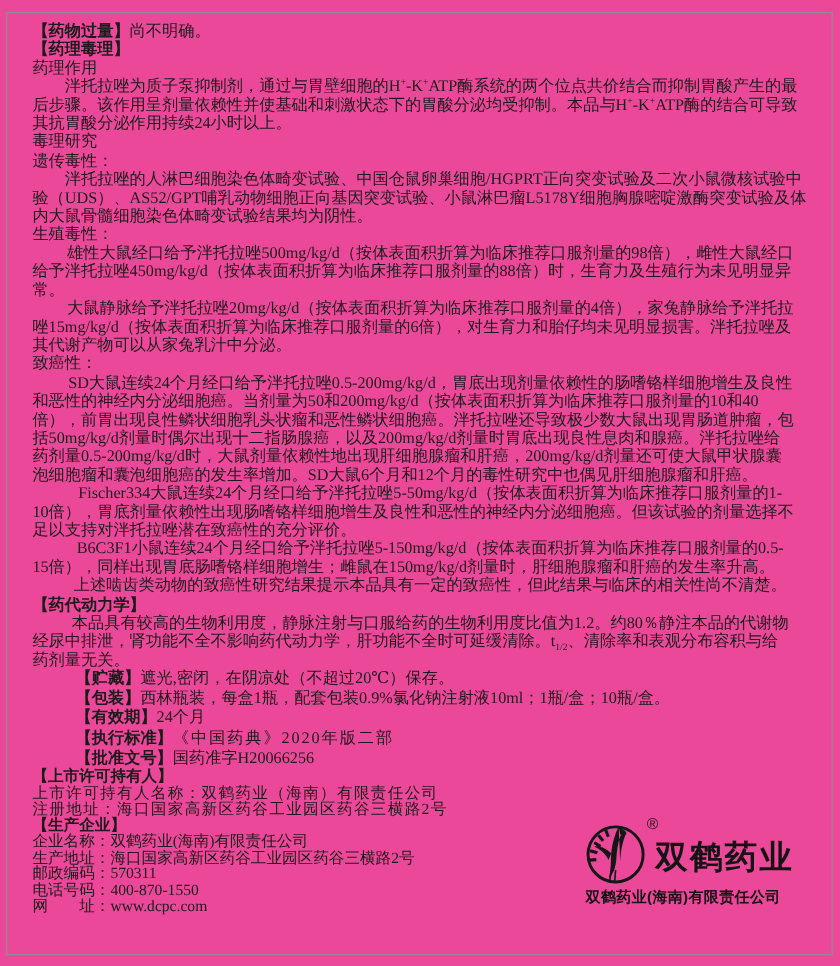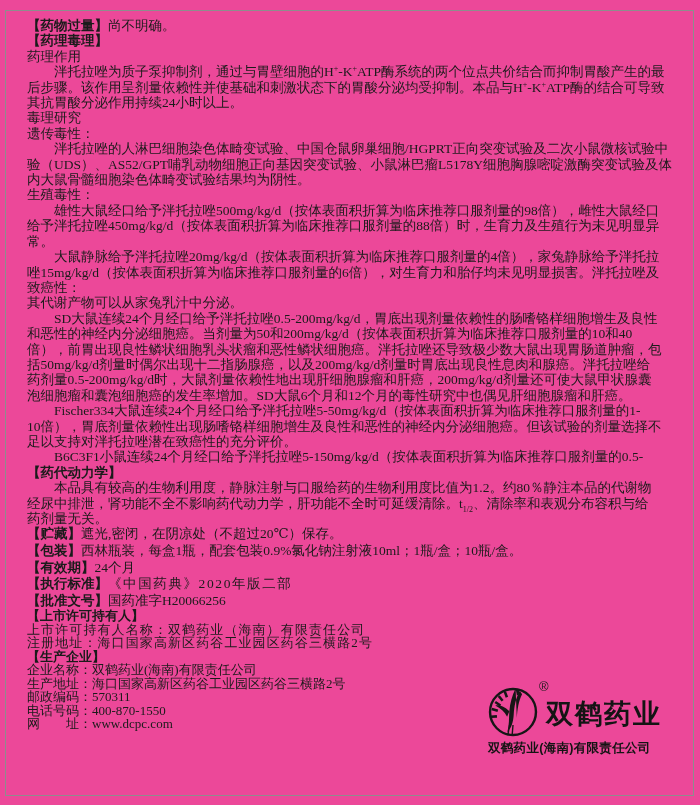--- a/index.html
+++ b/index.html
@@ -1,21 +1,21 @@
 <!DOCTYPE html>
 <html><head>
 <meta charset="utf-8">
 <style>
   html,body{margin:0;padding:0;background:#ffffff;}
   .page{position:relative;width:700px;height:805px;background:#ec4899;overflow:hidden;color:#1b1b1b;}
   .border-box{position:absolute;left:5px;top:10px;width:689px;height:786px;border:1px solid #8d8d8d;box-sizing:border-box;}
   .content{position:absolute;left:27px;top:18px;width:636px;font-family:"Liberation Serif","DejaVu Serif",serif;}
   .line{font-size:13.5px;line-height:15.4px;white-space:nowrap;}
-  .line.indent{text-indent:27px;}
-  .line.mid{line-height:16.6px;}
+  .line.indent{text-indent:27px;text-align:center;}
+  .line.mid{line-height:16.6px;margin-left:36px;}
   .line.foot{font-size:13px;line-height:13.5px;}
   .lbl{font-weight:bold;font-family:"Liberation Sans","DejaVu Sans",sans-serif;}
   .sp{letter-spacing:1.6px;}
   .line.foot .sp{letter-spacing:1.1px;}
   sup{font-size:8px;line-height:0;}
   sub{font-size:8px;line-height:0;}
   .logo{position:absolute;left:487px;top:682px;width:185px;height:75px;}
   .logo-top{position:absolute;left:0;top:0;width:185px;height:56px;}
   .crane{position:absolute;left:0;top:4px;}
   .reg{position:absolute;left:52px;top:-3px;font-size:13px;font-family:"Liberation Sans","DejaVu Sans",sans-serif;color:#1b1b1b;}
@@ -41,32 +41,34 @@
       <div class="line"><span class="txt">遗传毒性：</span></div>
       <div class="line indent"><span class="txt">泮托拉唑的人淋巴细胞染色体畸变试验、中国仓鼠卵巢细胞/HGPRT正向突变试验及二次小鼠微核试验中</span></div>
       <div class="line"><span class="txt">验（UDS）、AS52/GPT哺乳动物细胞正向基因突变试验、小鼠淋巴瘤L5178Y细胞胸腺嘧啶激酶突变试验及体</span></div>
       <div class="line"><span class="txt">内大鼠骨髓细胞染色体畸变试验结果均为阴性。</span></div>
       <div class="line"><span class="txt">生殖毒性：</span></div>
       <div class="line indent"><span class="txt">雄性大鼠经口给予泮托拉唑500mg/kg/d（按体表面积折算为临床推荐口服剂量的98倍），雌性大鼠经口</span></div>
       <div class="line"><span class="txt">给予泮托拉唑450mg/kg/d（按体表面积折算为临床推荐口服剂量的88倍）时，生育力及生殖行为未见明显异</span></div>
       <div class="line"><span class="txt">常。</span></div>
       <div class="line indent"><span class="txt">大鼠静脉给予泮托拉唑20mg/kg/d（按体表面积折算为临床推荐口服剂量的4倍），家兔静脉给予泮托拉</span></div>
       <div class="line"><span class="txt">唑15mg/kg/d（按体表面积折算为临床推荐口服剂量的6倍），对生育力和胎仔均未见明显损害。泮托拉唑及</span></div>
+      <div class="line"><span class="txt">其代谢产物可以从家兔乳汁中分泌。</span></div>
       <div class="line"><span class="txt">致癌性：</span></div>
-      <div class="line"><span class="txt">其代谢产物可以从家兔乳汁中分泌。</span></div>
       <div class="line indent"><span class="txt">SD大鼠连续24个月经口给予泮托拉唑0.5-200mg/kg/d，胃底出现剂量依赖性的肠嗜铬样细胞增生及良性</span></div>
       <div class="line"><span class="txt">和恶性的神经内分泌细胞癌。当剂量为50和200mg/kg/d（按体表面积折算为临床推荐口服剂量的10和40</span></div>
       <div class="line"><span class="txt">倍），前胃出现良性鳞状细胞乳头状瘤和恶性鳞状细胞癌。泮托拉唑还导致极少数大鼠出现胃肠道肿瘤，包</span></div>
       <div class="line"><span class="txt">括50mg/kg/d剂量时偶尔出现十二指肠腺癌，以及200mg/kg/d剂量时胃底出现良性息肉和腺癌。泮托拉唑给</span></div>
       <div class="line"><span class="txt">药剂量0.5-200mg/kg/d时，大鼠剂量依赖性地出现肝细胞腺瘤和肝癌，200mg/kg/d剂量还可使大鼠甲状腺囊</span></div>
       <div class="line"><span class="txt">泡细胞瘤和囊泡细胞癌的发生率增加。SD大鼠6个月和12个月的毒性研究中也偶见肝细胞腺瘤和肝癌。</span></div>
       <div class="line indent"><span class="txt">Fischer334大鼠连续24个月经口给予泮托拉唑5-50mg/kg/d（按体表面积折算为临床推荐口服剂量的1-</span></div>
       <div class="line"><span class="txt">10倍），胃底剂量依赖性出现肠嗜铬样细胞增生及良性和恶性的神经内分泌细胞癌。但该试验的剂量选择不</span></div>
       <div class="line"><span class="txt">足以支持对泮托拉唑潜在致癌性的充分评价。</span></div>
       <div class="line indent"><span class="txt">B6C3F1小鼠连续24个月经口给予泮托拉唑5-150mg/kg/d（按体表面积折算为临床推荐口服剂量的0.5-</span></div>
+      <div class="line"><span class="txt">15倍），同样出现胃底肠嗜铬样细胞增生；雌鼠在150mg/kg/d剂量时，肝细胞腺瘤和肝癌的发生率升高。</span></div>
+      <div class="line indent"><span class="txt">上述啮齿类动物的致癌性研究结果提示本品具有一定的致癌性，但此结果与临床的相关性尚不清楚。</span></div>
       <div class="line"><span class="lbl">【药代动力学】</span></div>
       <div class="line indent"><span class="txt">本品具有较高的生物利用度，静脉注射与口服给药的生物利用度比值为1.2。约80％静注本品的代谢物</span></div>
       <div class="line"><span class="txt">经尿中排泄，肾功能不全不影响药代动力学，肝功能不全时可延缓清除。t<sub>1/2</sub>、清除率和表观分布容积与给</span></div>
       <div class="line"><span class="txt">药剂量无关。</span></div>
       <div class="line mid"><span class="lbl">【贮藏】</span><span class="txt">遮光,密闭，在阴凉处（不超过20℃）保存。</span></div>
       <div class="line mid"><span class="lbl">【包装】</span><span class="txt">西林瓶装，每盒1瓶，配套包装0.9%氯化钠注射液10ml；1瓶/盒；10瓶/盒。</span></div>
       <div class="line mid"><span class="lbl">【有效期】</span><span class="txt">24个月</span></div>
       <div class="line mid"><span class="lbl">【执行标准】</span><span class="sp">《中国药典》2020年版二部</span></div>
       <div class="line mid"><span class="lbl">【批准文号】</span><span class="txt">国药准字H20066256</span></div>
       <div class="line foot"><span class="lbl">【上市许可持有人】</span></div>

